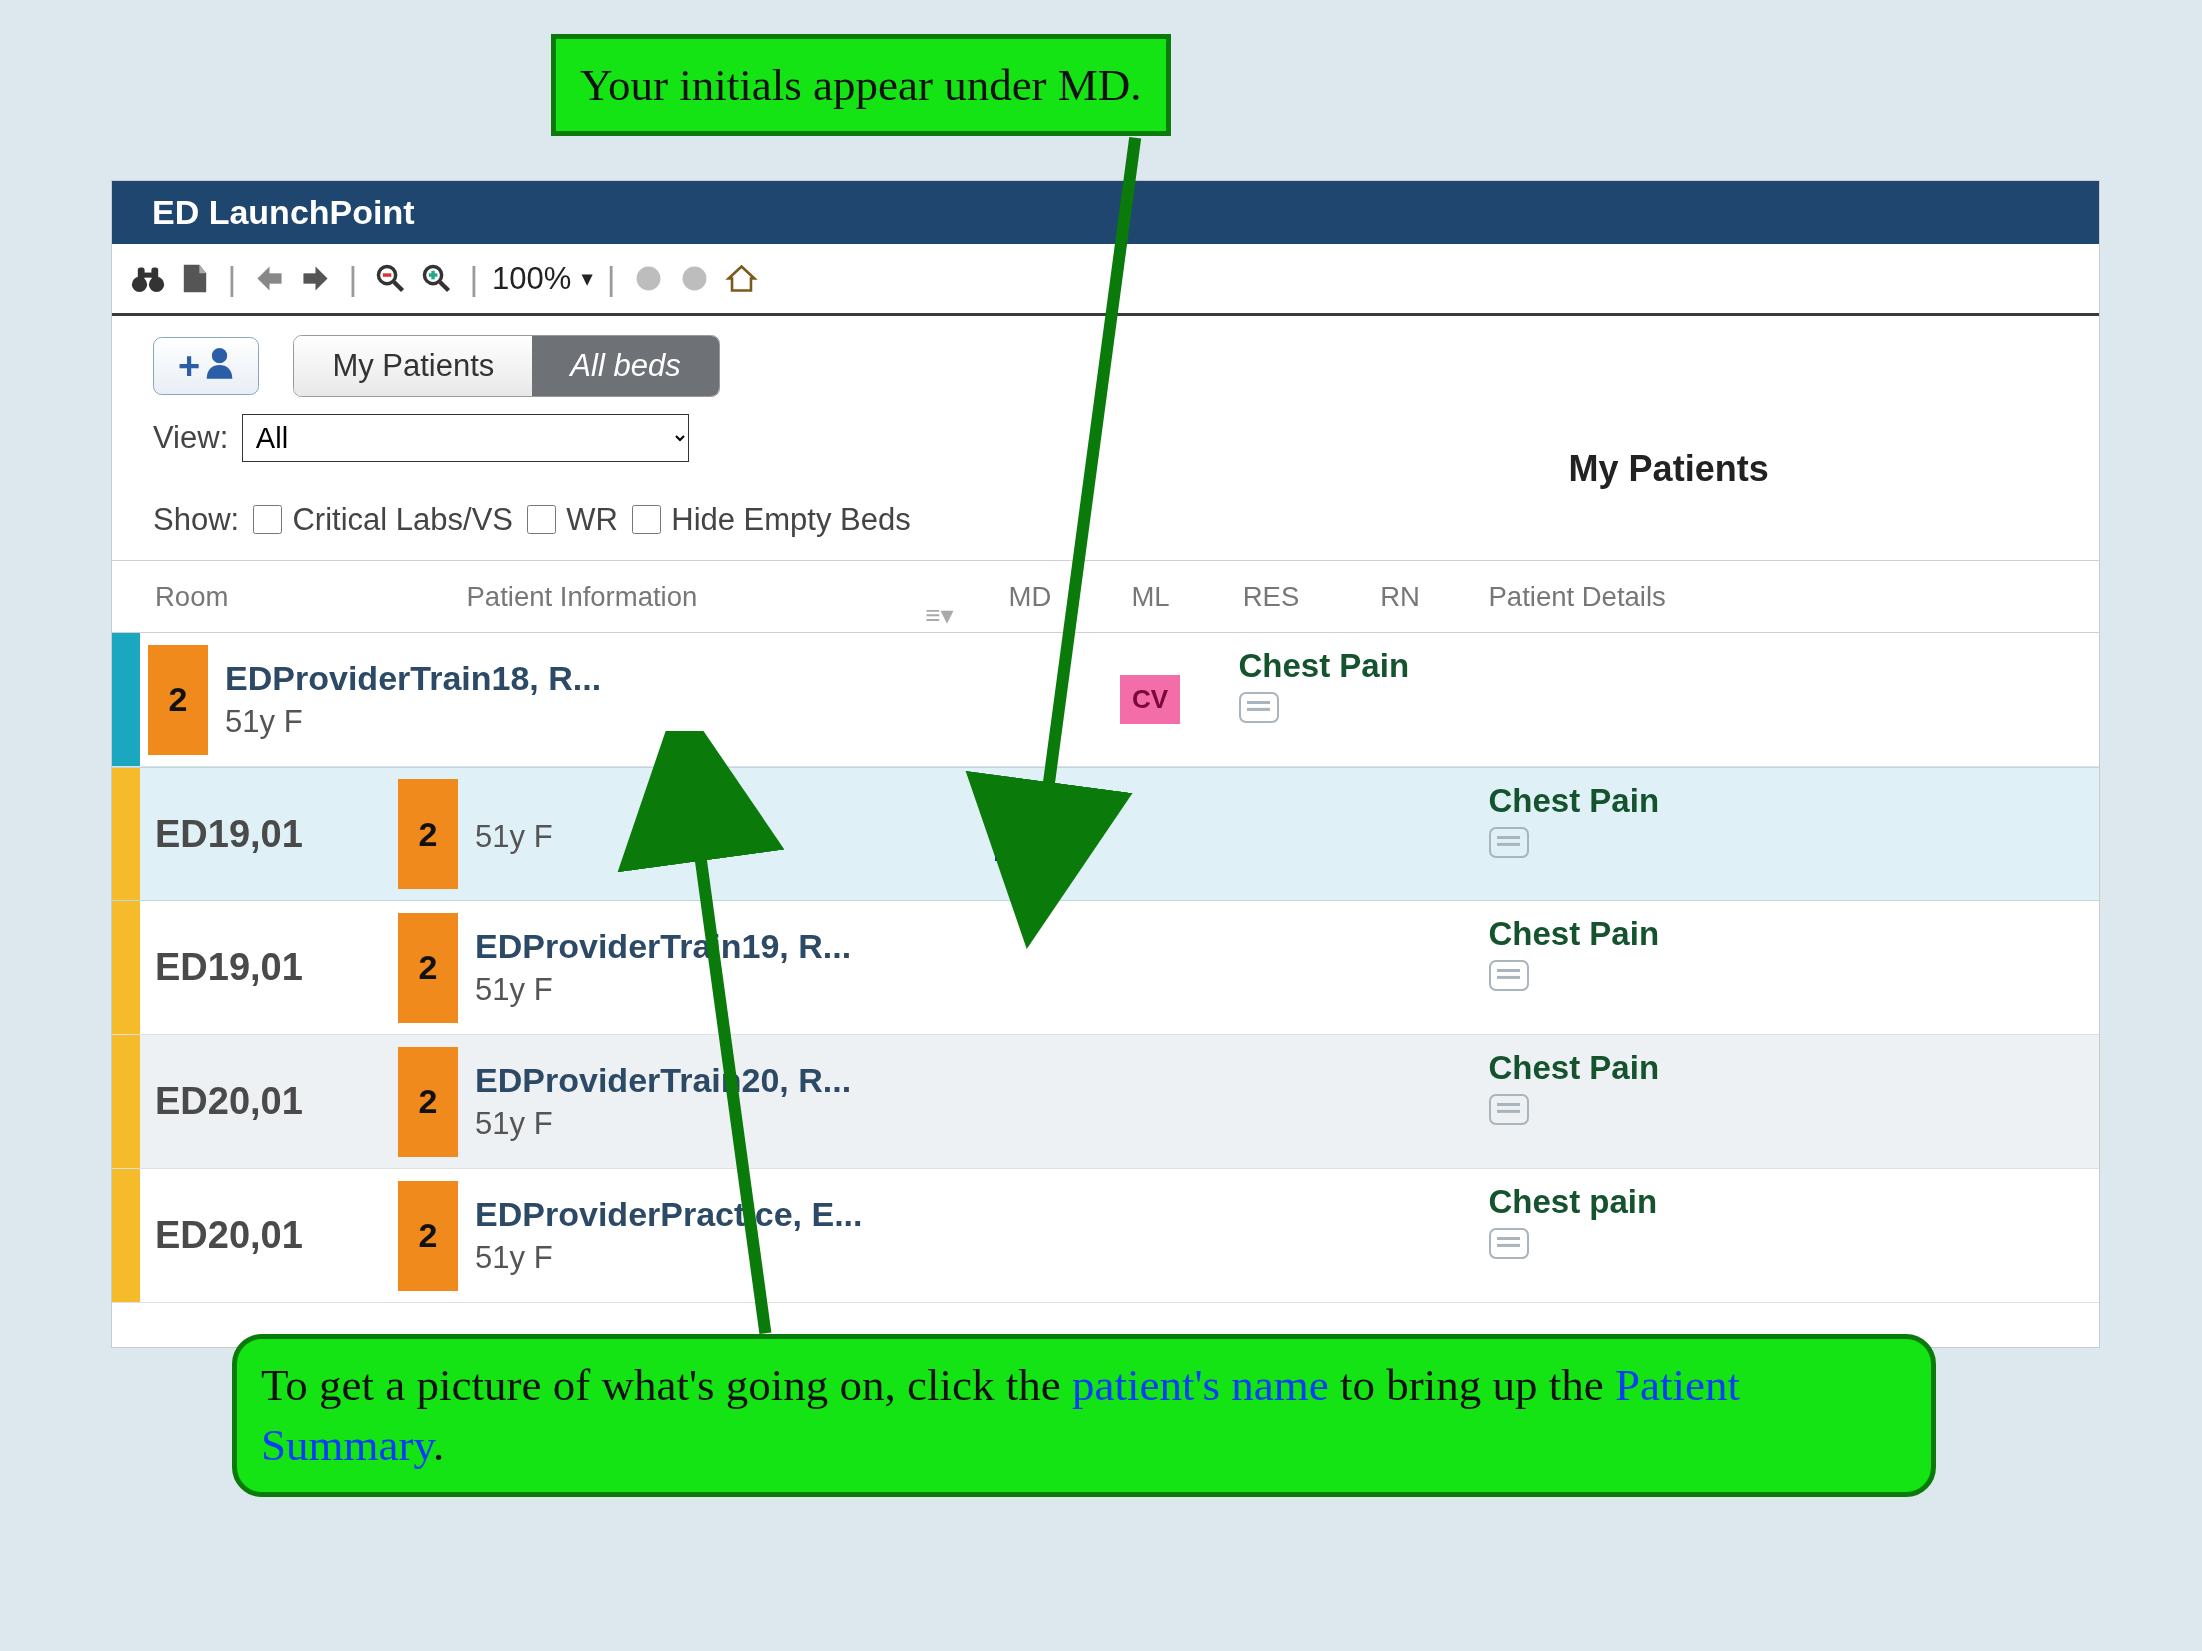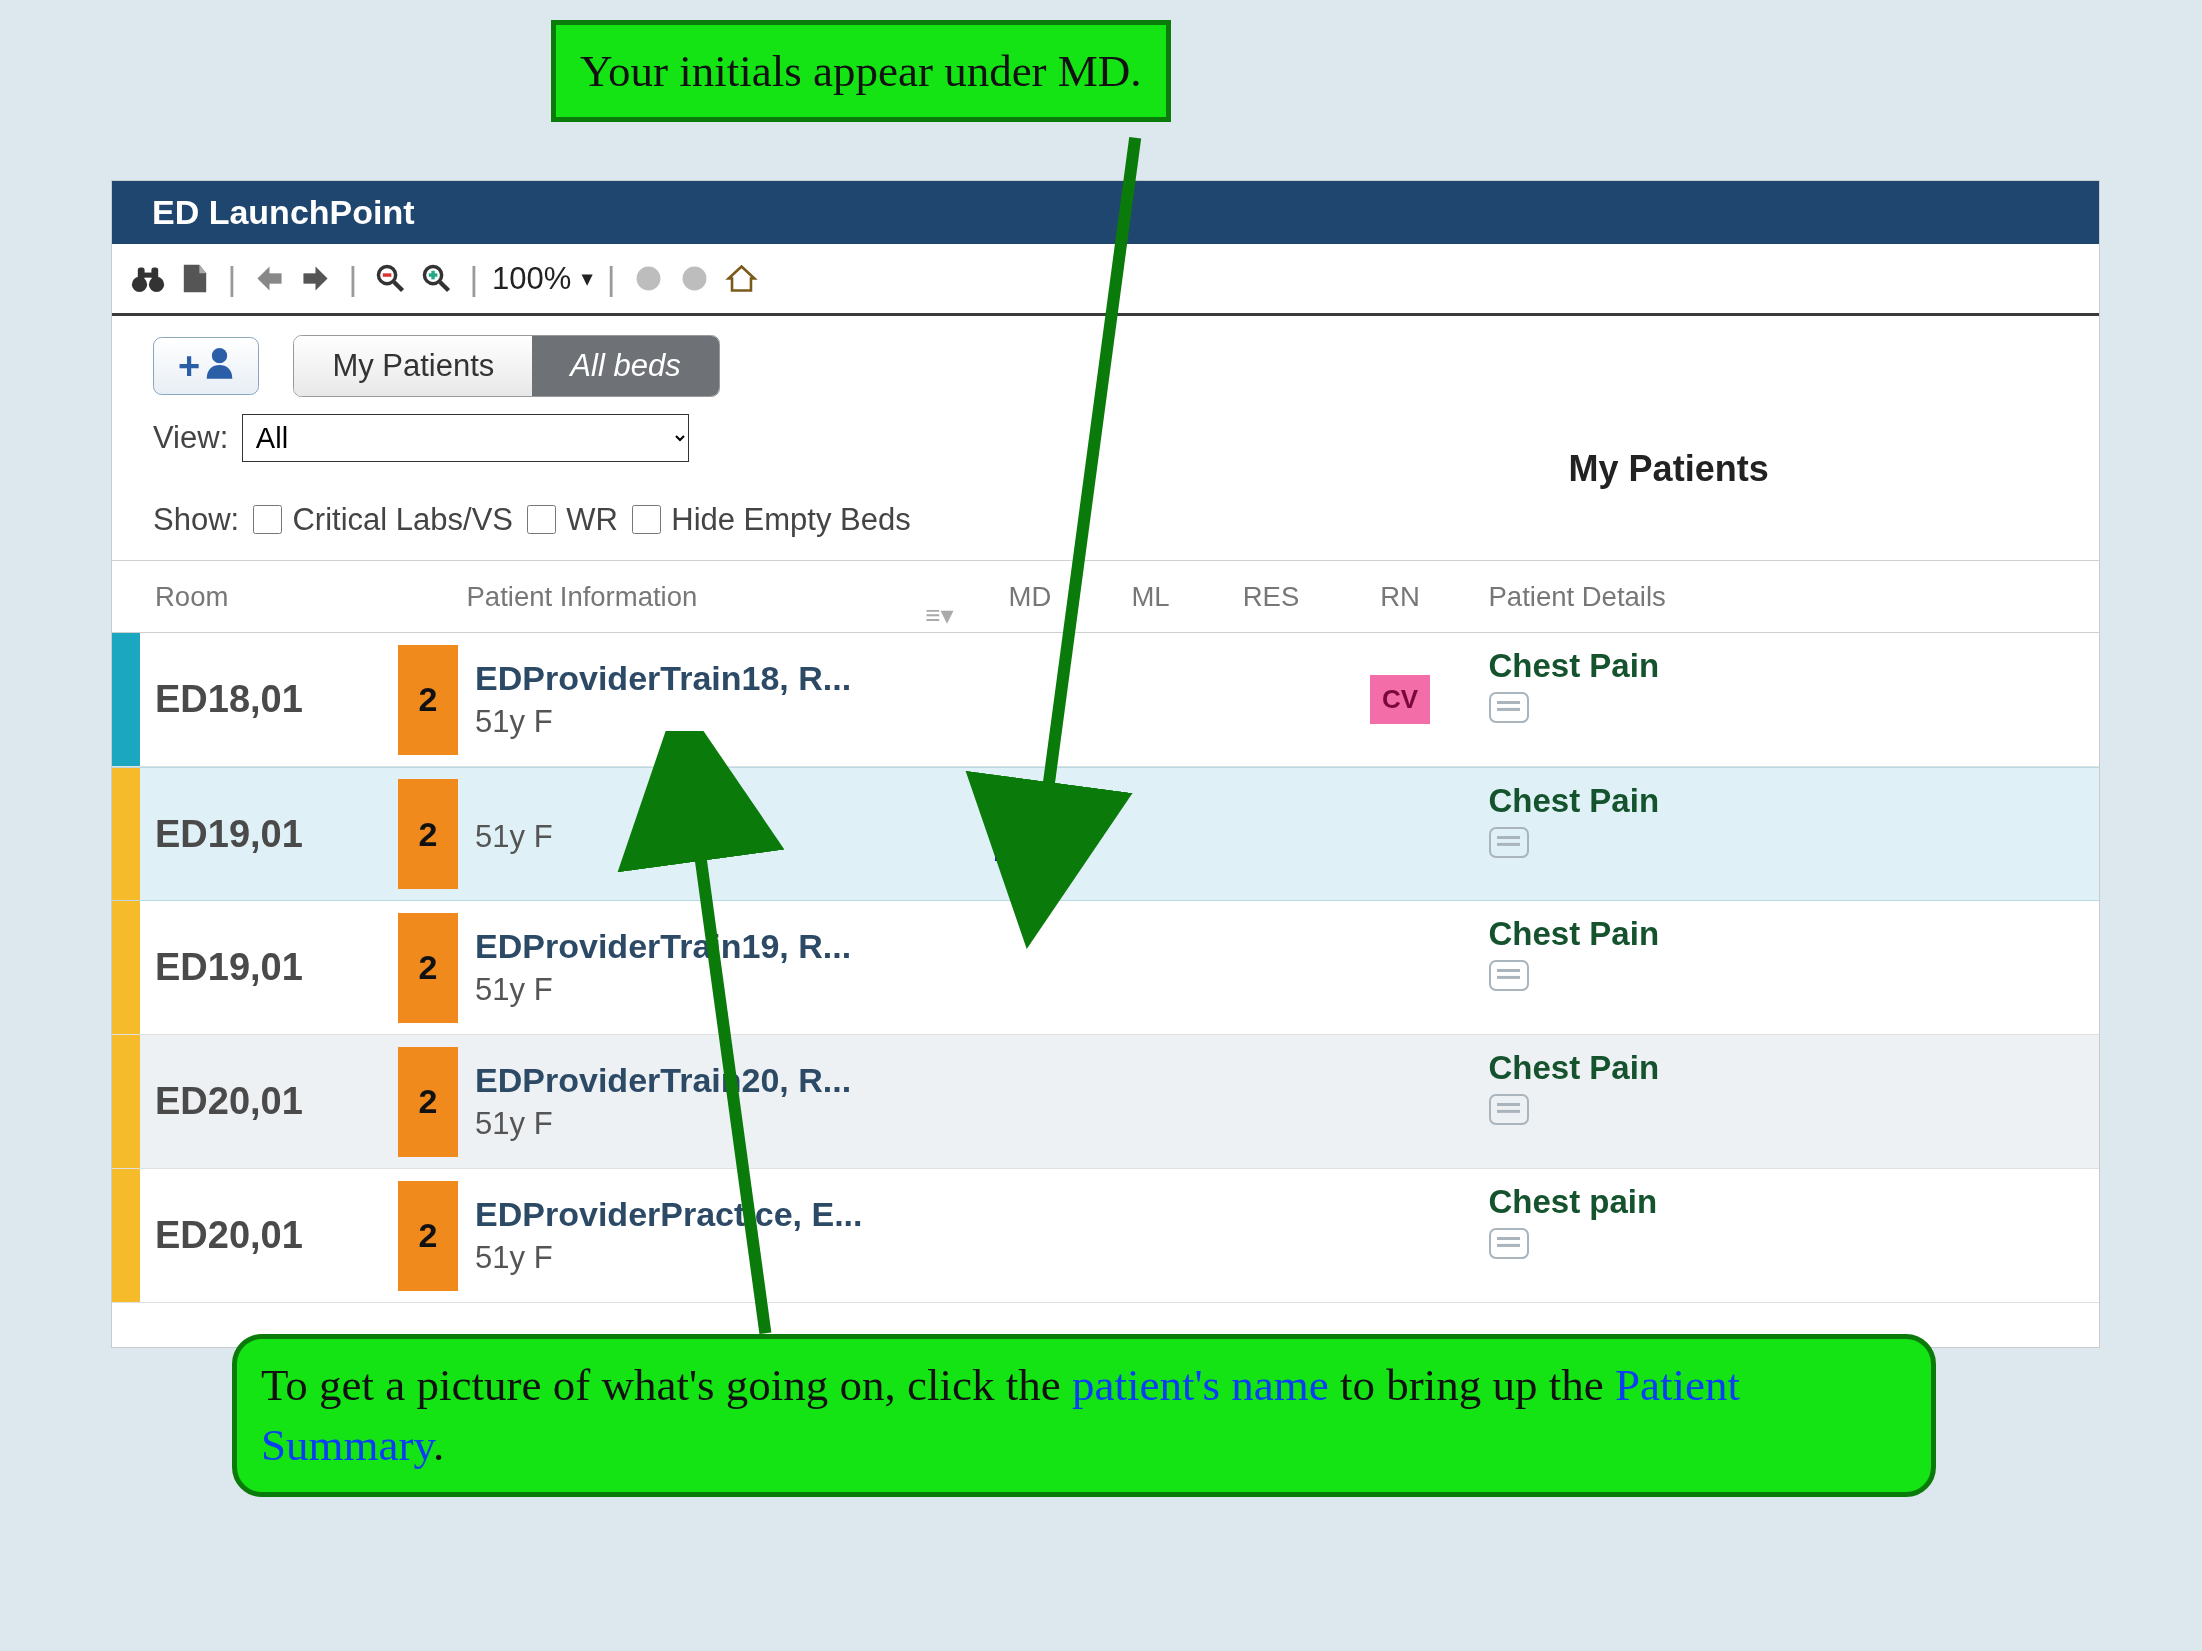--- a/index.html
+++ b/index.html
@@ -212,21 +212,21 @@
     position:relative;
   }
   .details-cell .note-ico:before{
     content:""; position:absolute; left:6.9px; top:6.9px; right:6.9px; height:3.4px; background:#aab4bd; box-shadow:0 6.9px 0 #aab4bd;
   }
   svg.arrow { position: absolute; z-index: 40; pointer-events: none; }
 </style>
 </head>
 <body>
 
-<div class="callout" style="left:551px; top:20px;">
+<div class="callout" style="left:551px; top:34px;">
   <span>Your initials appear under MD.</span>
 </div>
 
 <svg class="arrow" style="left:688px; top:129px;" width="516" height="826" viewBox="0 0 600 960">
   <defs>
     <marker id="ah1" markerWidth="14" markerHeight="14" refX="8" refY="7" orient="auto">
       <polygon points="0,0 14,7 0,14" fill="#0a7a0a"></polygon>
     </marker>
   </defs>
   <line x1="520" y1="10" x2="405" y2="870" stroke="#0a7a0a" stroke-width="14" marker-end="url(#ah1)"></line>
@@ -368,21 +368,20 @@
       </div>
       <div class="col-md">MD</div>
       <div class="col-ml">ML</div>
       <div class="col-res">RES</div>
       <div class="col-rn">RN</div>
       <div class="col-details">Patient Details</div>
     </div>
     <div id="grid-body">
         <div class="grid-row">
           <div class="stripe teal"></div>
-          <div class="room-cell">ED18,01</div>
           <div class="pri-cell">
             <div class="pri-badge">2</div>
           </div>
           <div class="pinfo-cell">
             <div class="name">EDProviderTrain18, R...</div>
             <div class="demo">51y F</div>
           </div>
           <div class="md-cell"></div>
           <div class="ml-cell"></div>
           <div class="res-cell"></div>

